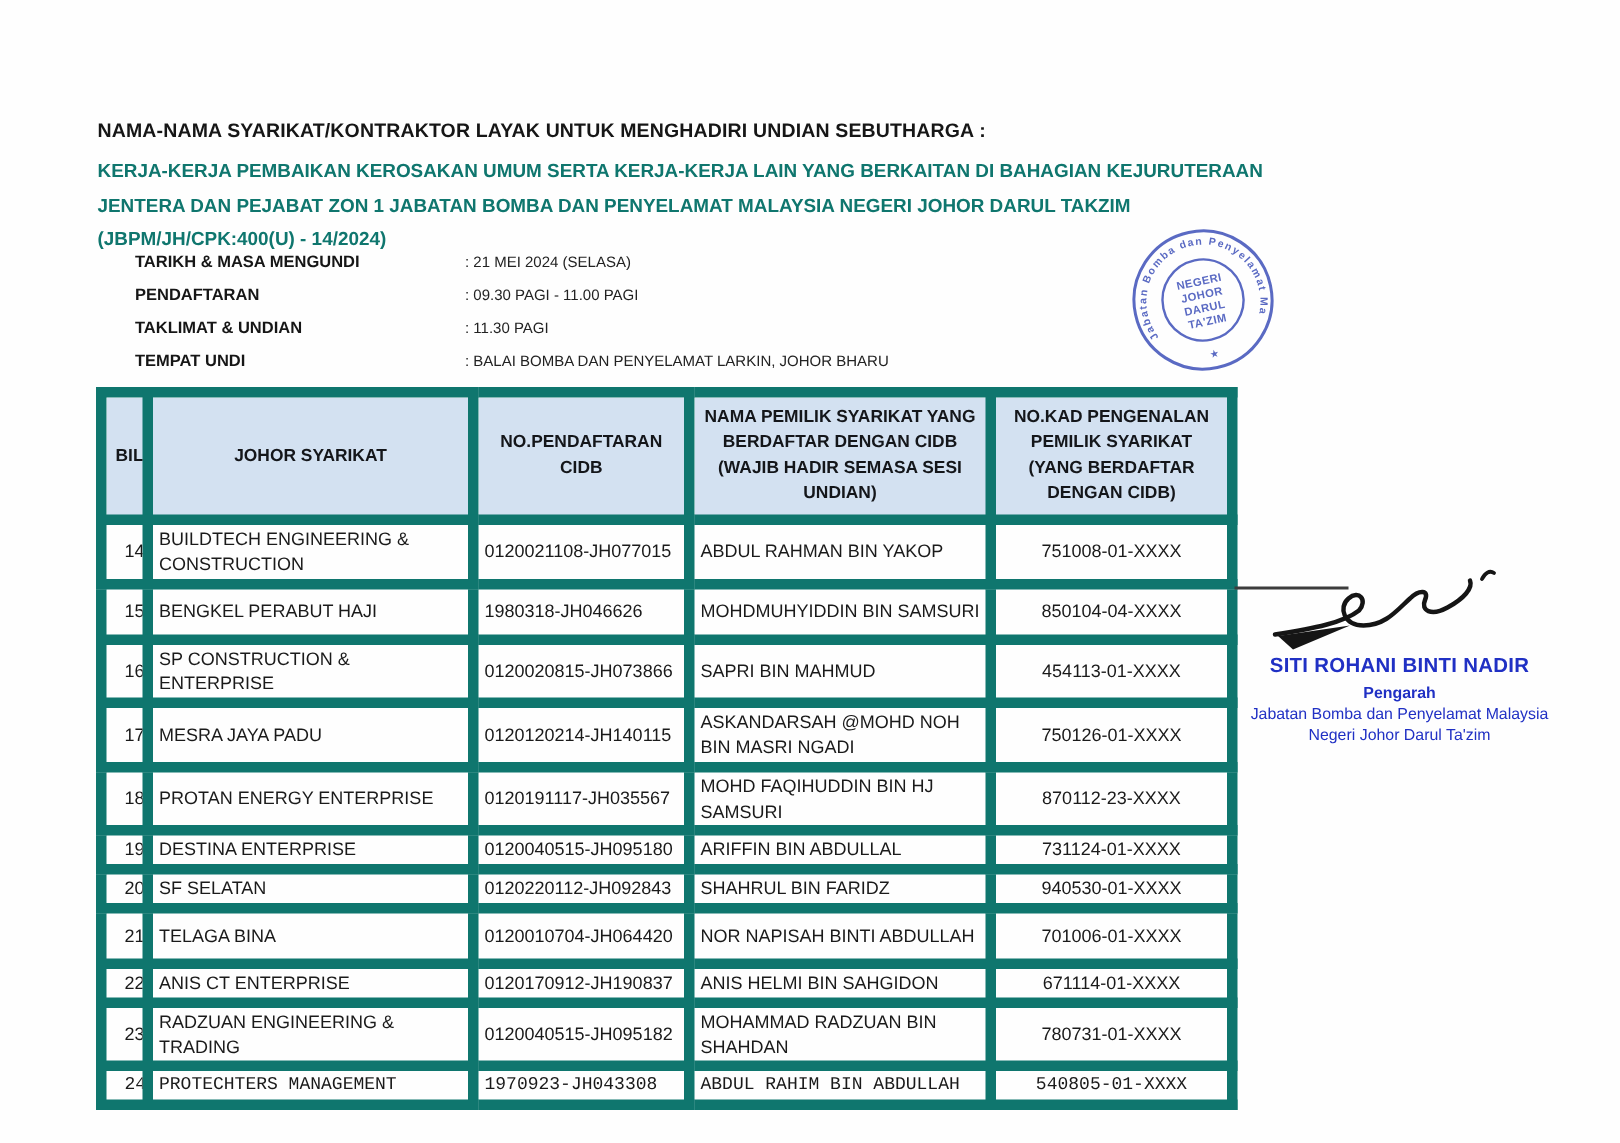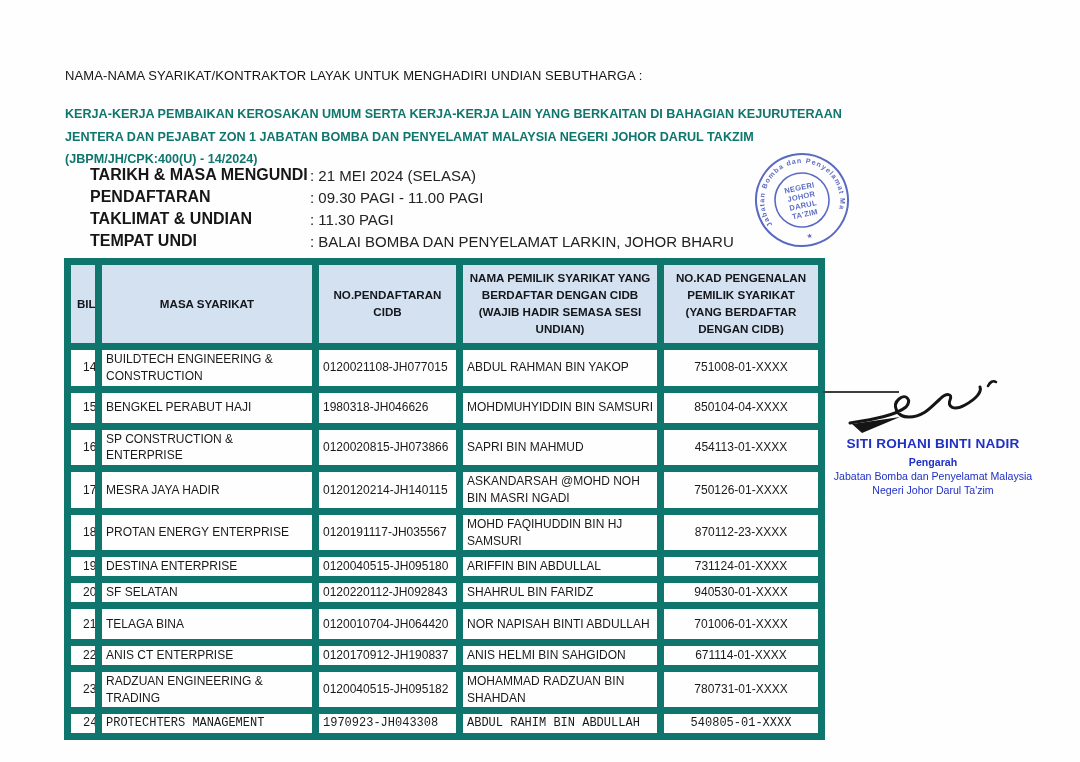--- a/index.html
+++ b/index.html
@@ -8,35 +8,35 @@
     width: 1080px; height: 762px;
     font-family: "Liberation Sans", sans-serif;
     color: #1c1c1c;
     position: relative;
     overflow: hidden;
   }
   .page { position: absolute; inset: 0; background: #fefefe; }
 
   
   .doc-title {
-    position: absolute; left: 65px; top: 68px;
-    font-size: 13px; font-weight: 400; letter-spacing: 0.1px;
+    position: absolute; left: 65px; top: 79px;
+    font-size: 13px; font-weight: 700; letter-spacing: 0.1px;
     color: #161616; white-space: nowrap;
   }
   .doc-subtitle {
     position: absolute; left: 65px; top: 103px;
     font-size: 12.6px; font-weight: 700; line-height: 22.6px;
     color: #0f766e;
   }
 
   
   .details { position: absolute; left: 90px; top: 164px; }
   .detail-row { display: flex; height: 22px; align-items: center; }
-  .detail-label { width: 220px; font-size: 16px; font-weight: 700; color: #161616; }
-  .detail-value { font-size: 15px; font-weight: 400; color: #222; white-space: nowrap; }
+  .detail-label { width: 220px; font-size: 11px; font-weight: 700; color: #161616; }
+  .detail-value { font-size: 10px; font-weight: 400; color: #222; white-space: nowrap; }
 
   
   .stamp {
     position: absolute; left: 752px; top: 150px; width: 100px; height: 100px;
     transform: rotate(-12deg); opacity: 0.88;
   }
   .stamp text { fill: #4456bb; }
   .stamp .ring { stroke: #4456bb; fill: none; }
   .stamp-ring-text { font-size: 7px; font-weight: 700; letter-spacing: 1.1px; }
   .stamp-center-line { font-size: 7.5px; font-weight: 700; text-anchor: middle; letter-spacing: 0.3px; }
@@ -144,21 +144,21 @@
     <colgroup>
       <col class="col-bil">
         <col class="col-syarikat">
         <col class="col-cidb">
         <col class="col-pemilik">
         <col class="col-kad">
     </colgroup>
     <thead>
       <tr>
         <th class="col-bil">BIL</th>
-        <th class="col-syarikat">MASA SYARIKAT</th>
+        <th class="col-syarikat">JOHOR SYARIKAT</th>
         <th class="col-cidb">NO.PENDAFTARAN CIDB</th>
         <th class="col-pemilik">NAMA PEMILIK SYARIKAT YANG BERDAFTAR DENGAN CIDB (WAJIB HADIR SEMASA SESI UNDIAN)</th>
         <th class="col-kad">NO.KAD PENGENALAN PEMILIK SYARIKAT (YANG BERDAFTAR DENGAN CIDB)</th>
       </tr>
     </thead>
     <tbody>
         <tr>
           <td class="col-bil">14</td>
           <td class="col-syarikat">BUILDTECH ENGINEERING &amp; CONSTRUCTION</td>
           <td class="col-cidb">0120021108-JH077015</td>
@@ -174,21 +174,21 @@
         </tr>
         <tr>
           <td class="col-bil">16</td>
           <td class="col-syarikat">SP CONSTRUCTION &amp; ENTERPRISE</td>
           <td class="col-cidb">0120020815-JH073866</td>
           <td class="col-pemilik">SAPRI BIN MAHMUD</td>
           <td class="col-kad">454113-01-XXXX</td>
         </tr>
         <tr>
           <td class="col-bil">17</td>
-          <td class="col-syarikat">MESRA JAYA HADIR</td>
+          <td class="col-syarikat">MESRA JAYA PADU</td>
           <td class="col-cidb">0120120214-JH140115</td>
           <td class="col-pemilik">ASKANDARSAH @MOHD NOH BIN MASRI NGADI</td>
           <td class="col-kad">750126-01-XXXX</td>
         </tr>
         <tr>
           <td class="col-bil">18</td>
           <td class="col-syarikat">PROTAN ENERGY ENTERPRISE</td>
           <td class="col-cidb">0120191117-JH035567</td>
           <td class="col-pemilik">MOHD FAQIHUDDIN BIN HJ SAMSURI</td>
           <td class="col-kad">870112-23-XXXX</td>

